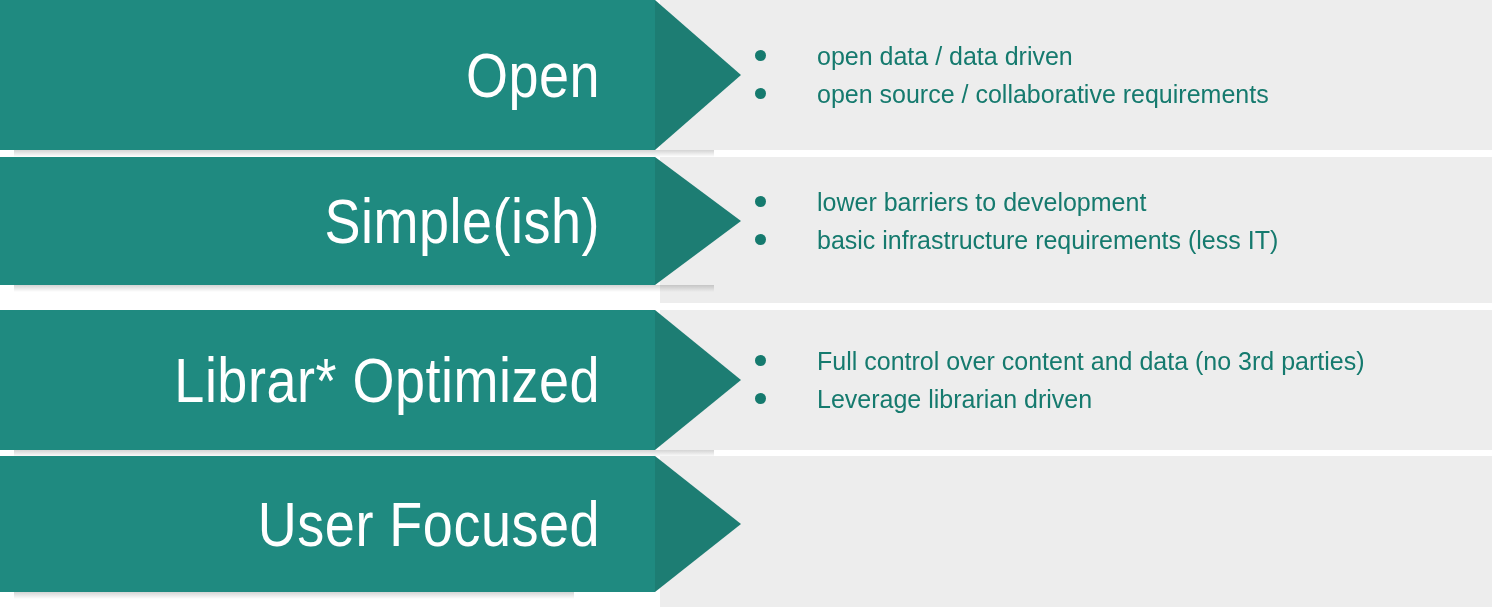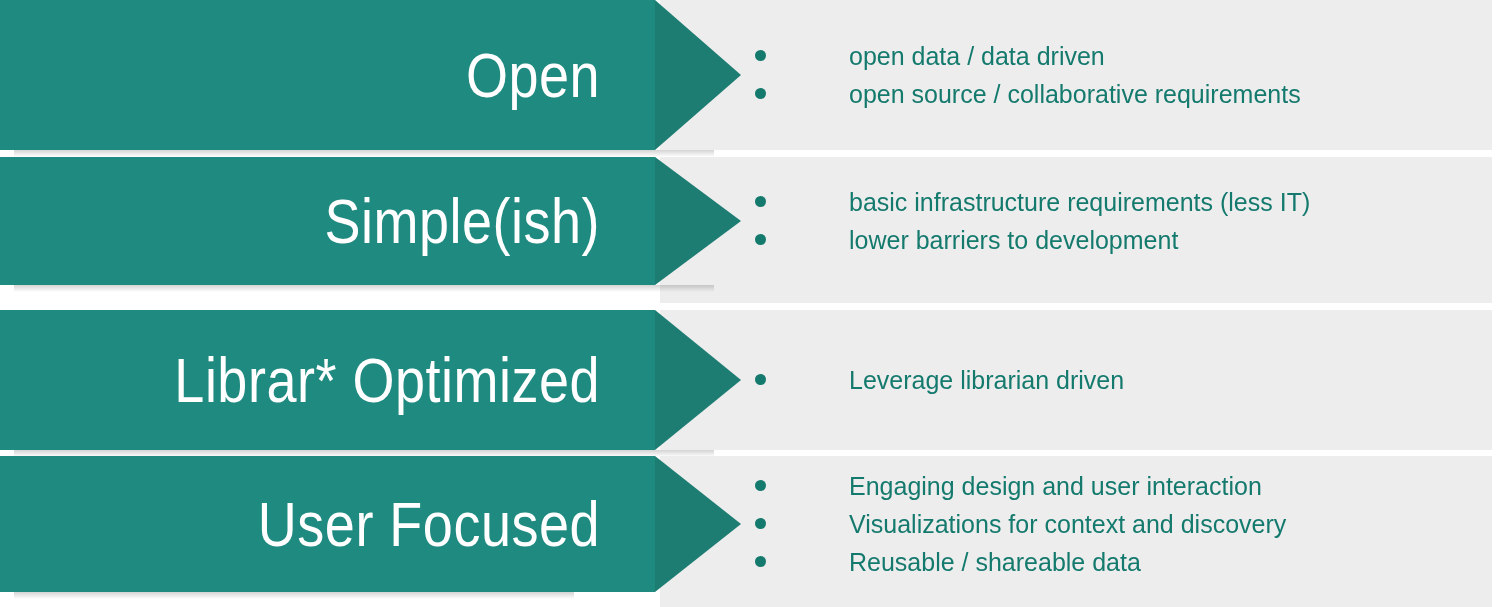--- a/index.html
+++ b/index.html
@@ -121,21 +121,20 @@
     width: 11px;
     height: 11px;
     border-radius: 50%;
     background: #157a6e;
     margin-top: 13px;
     margin-right: 51px;
   }
   .bullet-text {
     flex: 1 1 auto;
     white-space: nowrap;
-    margin-left: 32px;
   }
 
   
   #row-0 { top: 0px;   height: 150px; padding-left: 16px; }
   #row-1 { top: 157px; height: 128px; }
   #row-2 { top: 310px; height: 140px; border-radius: 12px; }
   #row-3 { top: 456px; height: 136px; }
 
   #row-0 .panel { height: 150px; }
   #row-1 .panel { height: 146px; }
@@ -177,66 +176,56 @@
       <div class="arrow-body"></div>
       <div class="arrow-head"></div>
       <div class="row-shadow"></div>
     </div>
     <div class="label">
       <span>Simple(ish)</span>
     </div>
     <div class="bullets">
       <div class="bullet">
         <div class="bullet-dot"></div>
+        <div class="bullet-text">lower barriers to development</div>
+      </div>
+      <div class="bullet">
+        <div class="bullet-dot"></div>
         <div class="bullet-text">basic infrastructure requirements (less IT)</div>
       </div>
-      <div class="bullet">
-        <div class="bullet-dot"></div>
-        <div class="bullet-text">lower barriers to development</div>
-      </div>
     </div>
   </div>
 
   <div class="row" id="row-2">
     <div class="panel"></div>
     <div class="arrow">
       <div class="arrow-body"></div>
       <div class="arrow-head"></div>
       <div class="row-shadow"></div>
     </div>
     <div class="label">
       <span>Librar* Optimized</span>
     </div>
     <div class="bullets">
       <div class="bullet">
         <div class="bullet-dot"></div>
+        <div class="bullet-text">Full control over content and data (no 3rd parties)</div>
+      </div>
+      <div class="bullet">
+        <div class="bullet-dot"></div>
         <div class="bullet-text">Leverage librarian driven</div>
       </div>
     </div>
   </div>
 
   <div class="row" id="row-3">
     <div class="panel"></div>
     <div class="arrow">
       <div class="arrow-body"></div>
       <div class="arrow-head"></div>
       <div class="row-shadow"></div>
     </div>
     <div class="label">
       <span>User Focused</span>
     </div>
-    <div class="bullets">
-      <div class="bullet">
-        <div class="bullet-dot"></div>
-        <div class="bullet-text">Engaging design and user interaction</div>
-      </div>
-      <div class="bullet">
-        <div class="bullet-dot"></div>
-        <div class="bullet-text">Visualizations for context and discovery</div>
-      </div>
-      <div class="bullet">
-        <div class="bullet-dot"></div>
-        <div class="bullet-text">Reusable / shareable data</div>
-      </div>
-    </div>
   </div>
 
 </div>
 
 </body></html>

